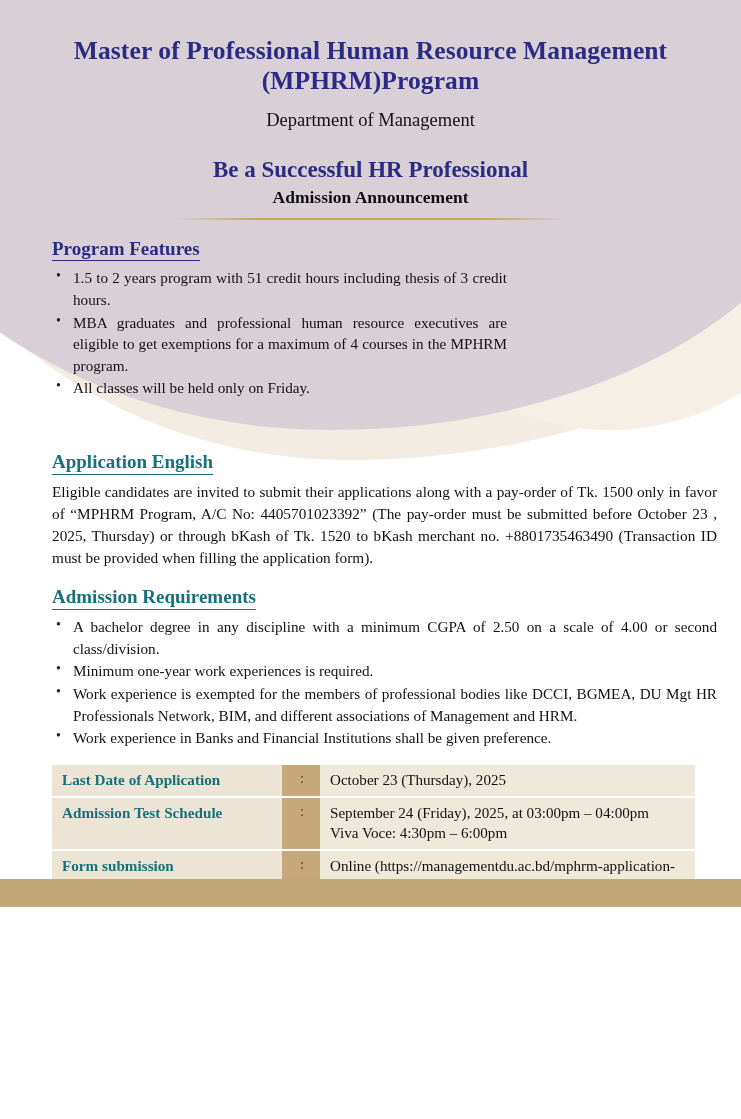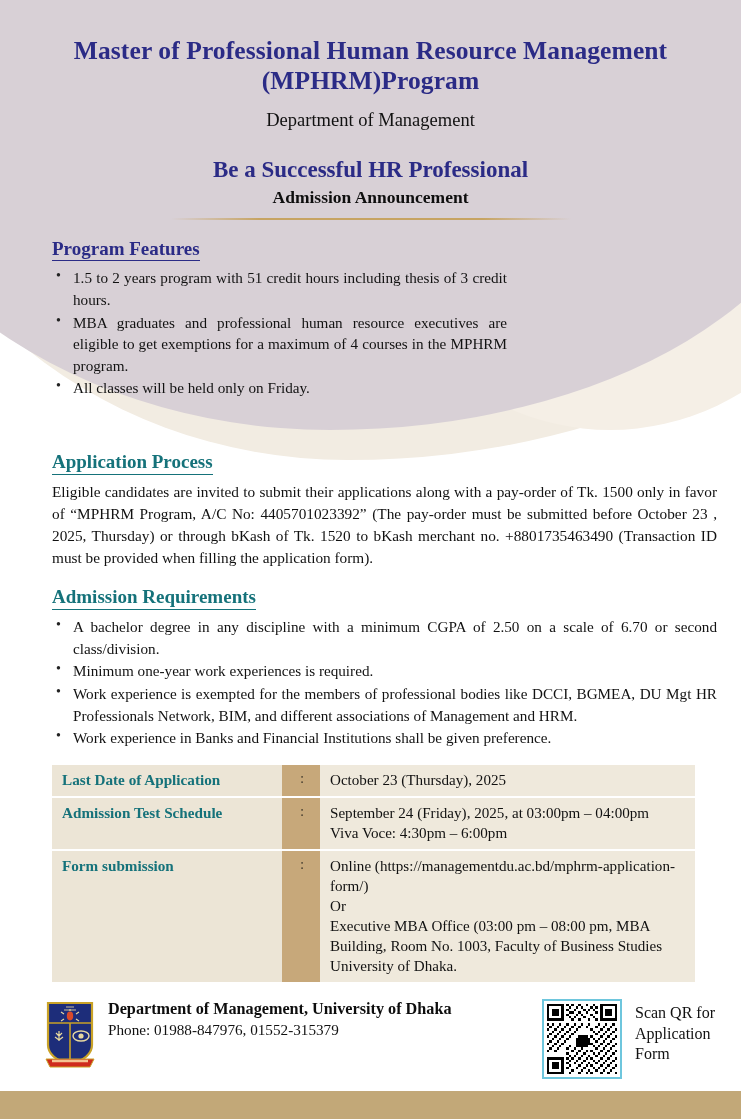--- a/index.html
+++ b/index.html
@@ -9,21 +9,21 @@
   body {
     width: 741px;
     height: 1119px;
     background: #ffffff;
     font-family: "Liberation Serif", serif;
     overflow: hidden;
   }
   #poster {
     position: relative;
     width: 741px;
-    height: 1119px;
+    height: 907px;
     overflow: hidden;
     background: #ffffff;
   }
 
   
   .deco-layer {
     position: absolute;
     inset: 0;
     pointer-events: none;
   }
@@ -267,28 +267,28 @@
   <div class="section" style="margin-top:18px;">
     <div class="sec-head navy">Program Features</div>
     <ul class="bullets" style="margin-top:6px; padding-right:210px;">
       <li>1.5 to 2 years program with 51 credit hours including thesis of 3 credit hours.</li>
       <li>MBA graduates and professional human resource executives are eligible to get exemptions for a maximum of 4 courses in the MPHRM program.</li>
       <li>All classes will be held only on Friday.</li>
     </ul>
   </div>
 
   <div class="section" style="margin-top:52px;">
-    <div class="sec-head teal">Application Process</div>
+    <div class="sec-head teal">Application English</div>
     <p class="para">Eligible candidates are invited to submit their applications along with a pay-order of Tk. 1500 only in favor of “MPHRM Program, A/C No: 4405701023392” (The pay-order must be submitted before October 23 , 2025, Thursday) or through bKash of Tk. 1520 to bKash merchant no. +8801735463490 (Transaction ID must be provided when filling the application form).</p>
   </div>
 
   <div class="section" style="margin-top:17px;">
     <div class="sec-head teal">Admission Requirements</div>
     <ul class="bullets" style="margin-top:6px;">
-      <li>A bachelor degree in any discipline with a minimum CGPA of 2.50 on a scale of 6.70 or second class/division.</li>
+      <li>A bachelor degree in any discipline with a minimum CGPA of 2.50 on a scale of 4.00 or second class/division.</li>
       <li>Minimum one-year work experiences is required.</li>
       <li>Work experience is exempted for the members of professional bodies like  DCCI, BGMEA, DU Mgt HR Professionals Network, BIM, and different associations of Management and HRM.</li>
       <li>Work experience in Banks and Financial Institutions shall be given preference.</li>
     </ul>
   </div>
 
   <table class="info-table">
     <tbody>
       <tr>
         <td class="cell-label">Last Date of Application</td>

